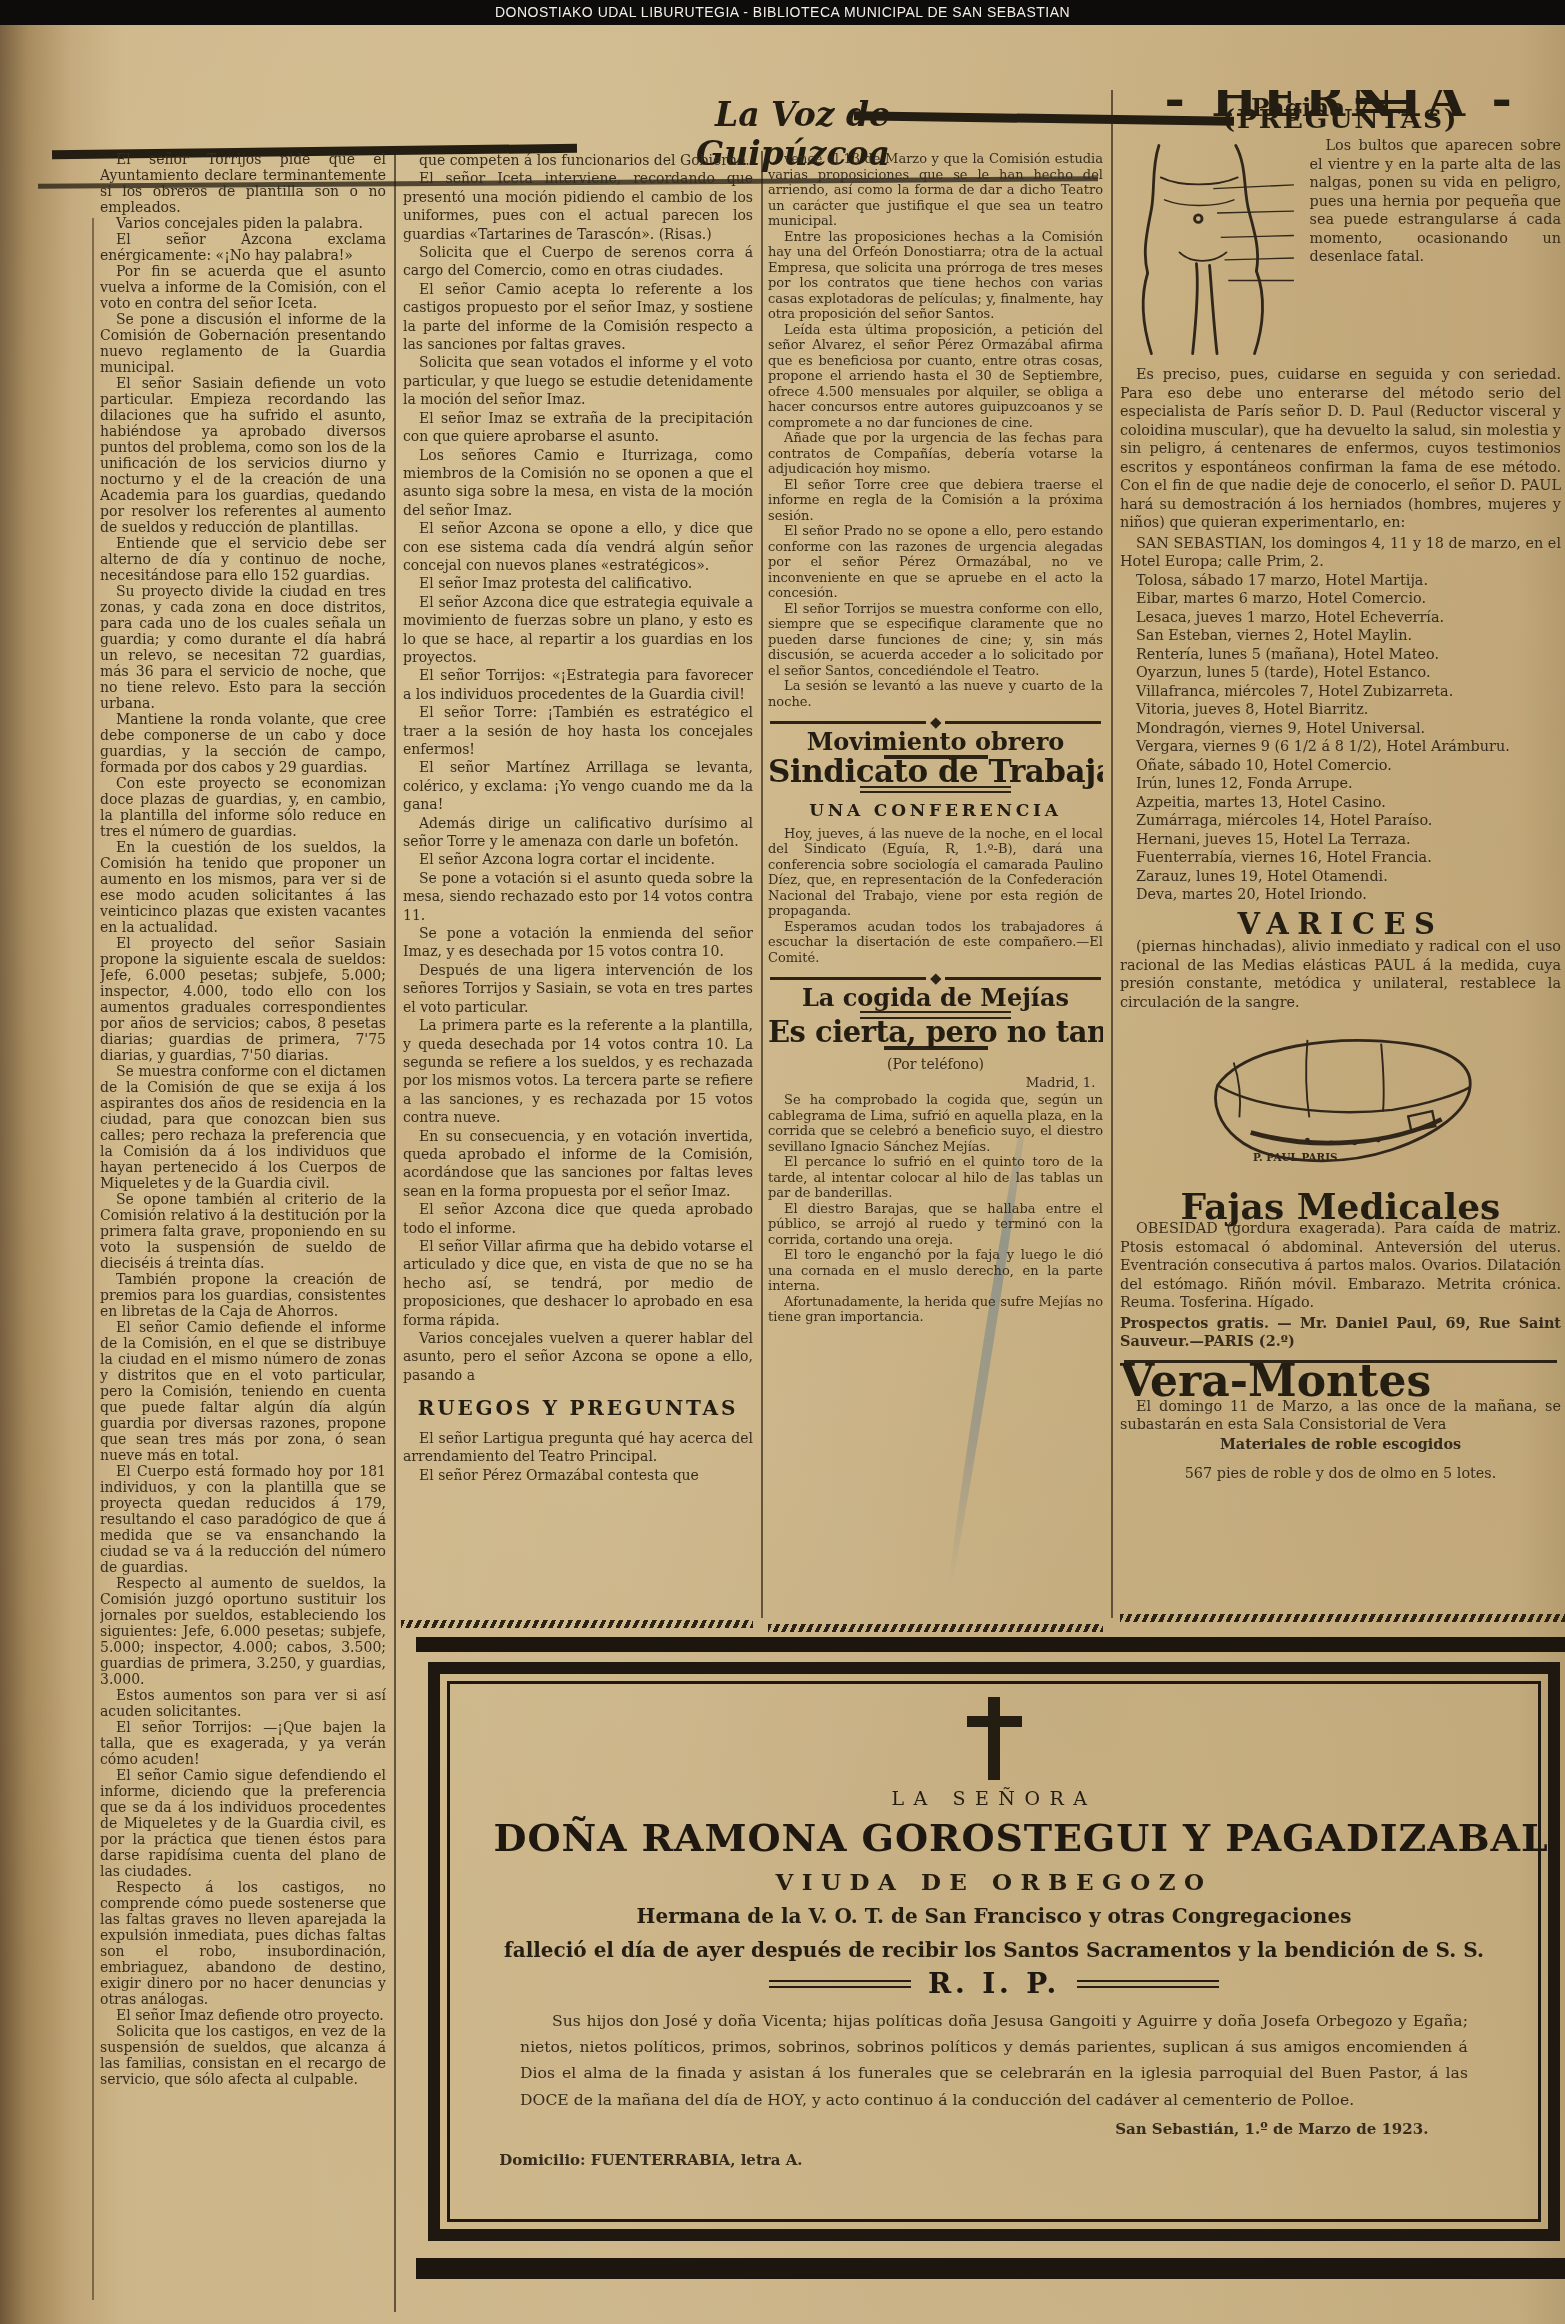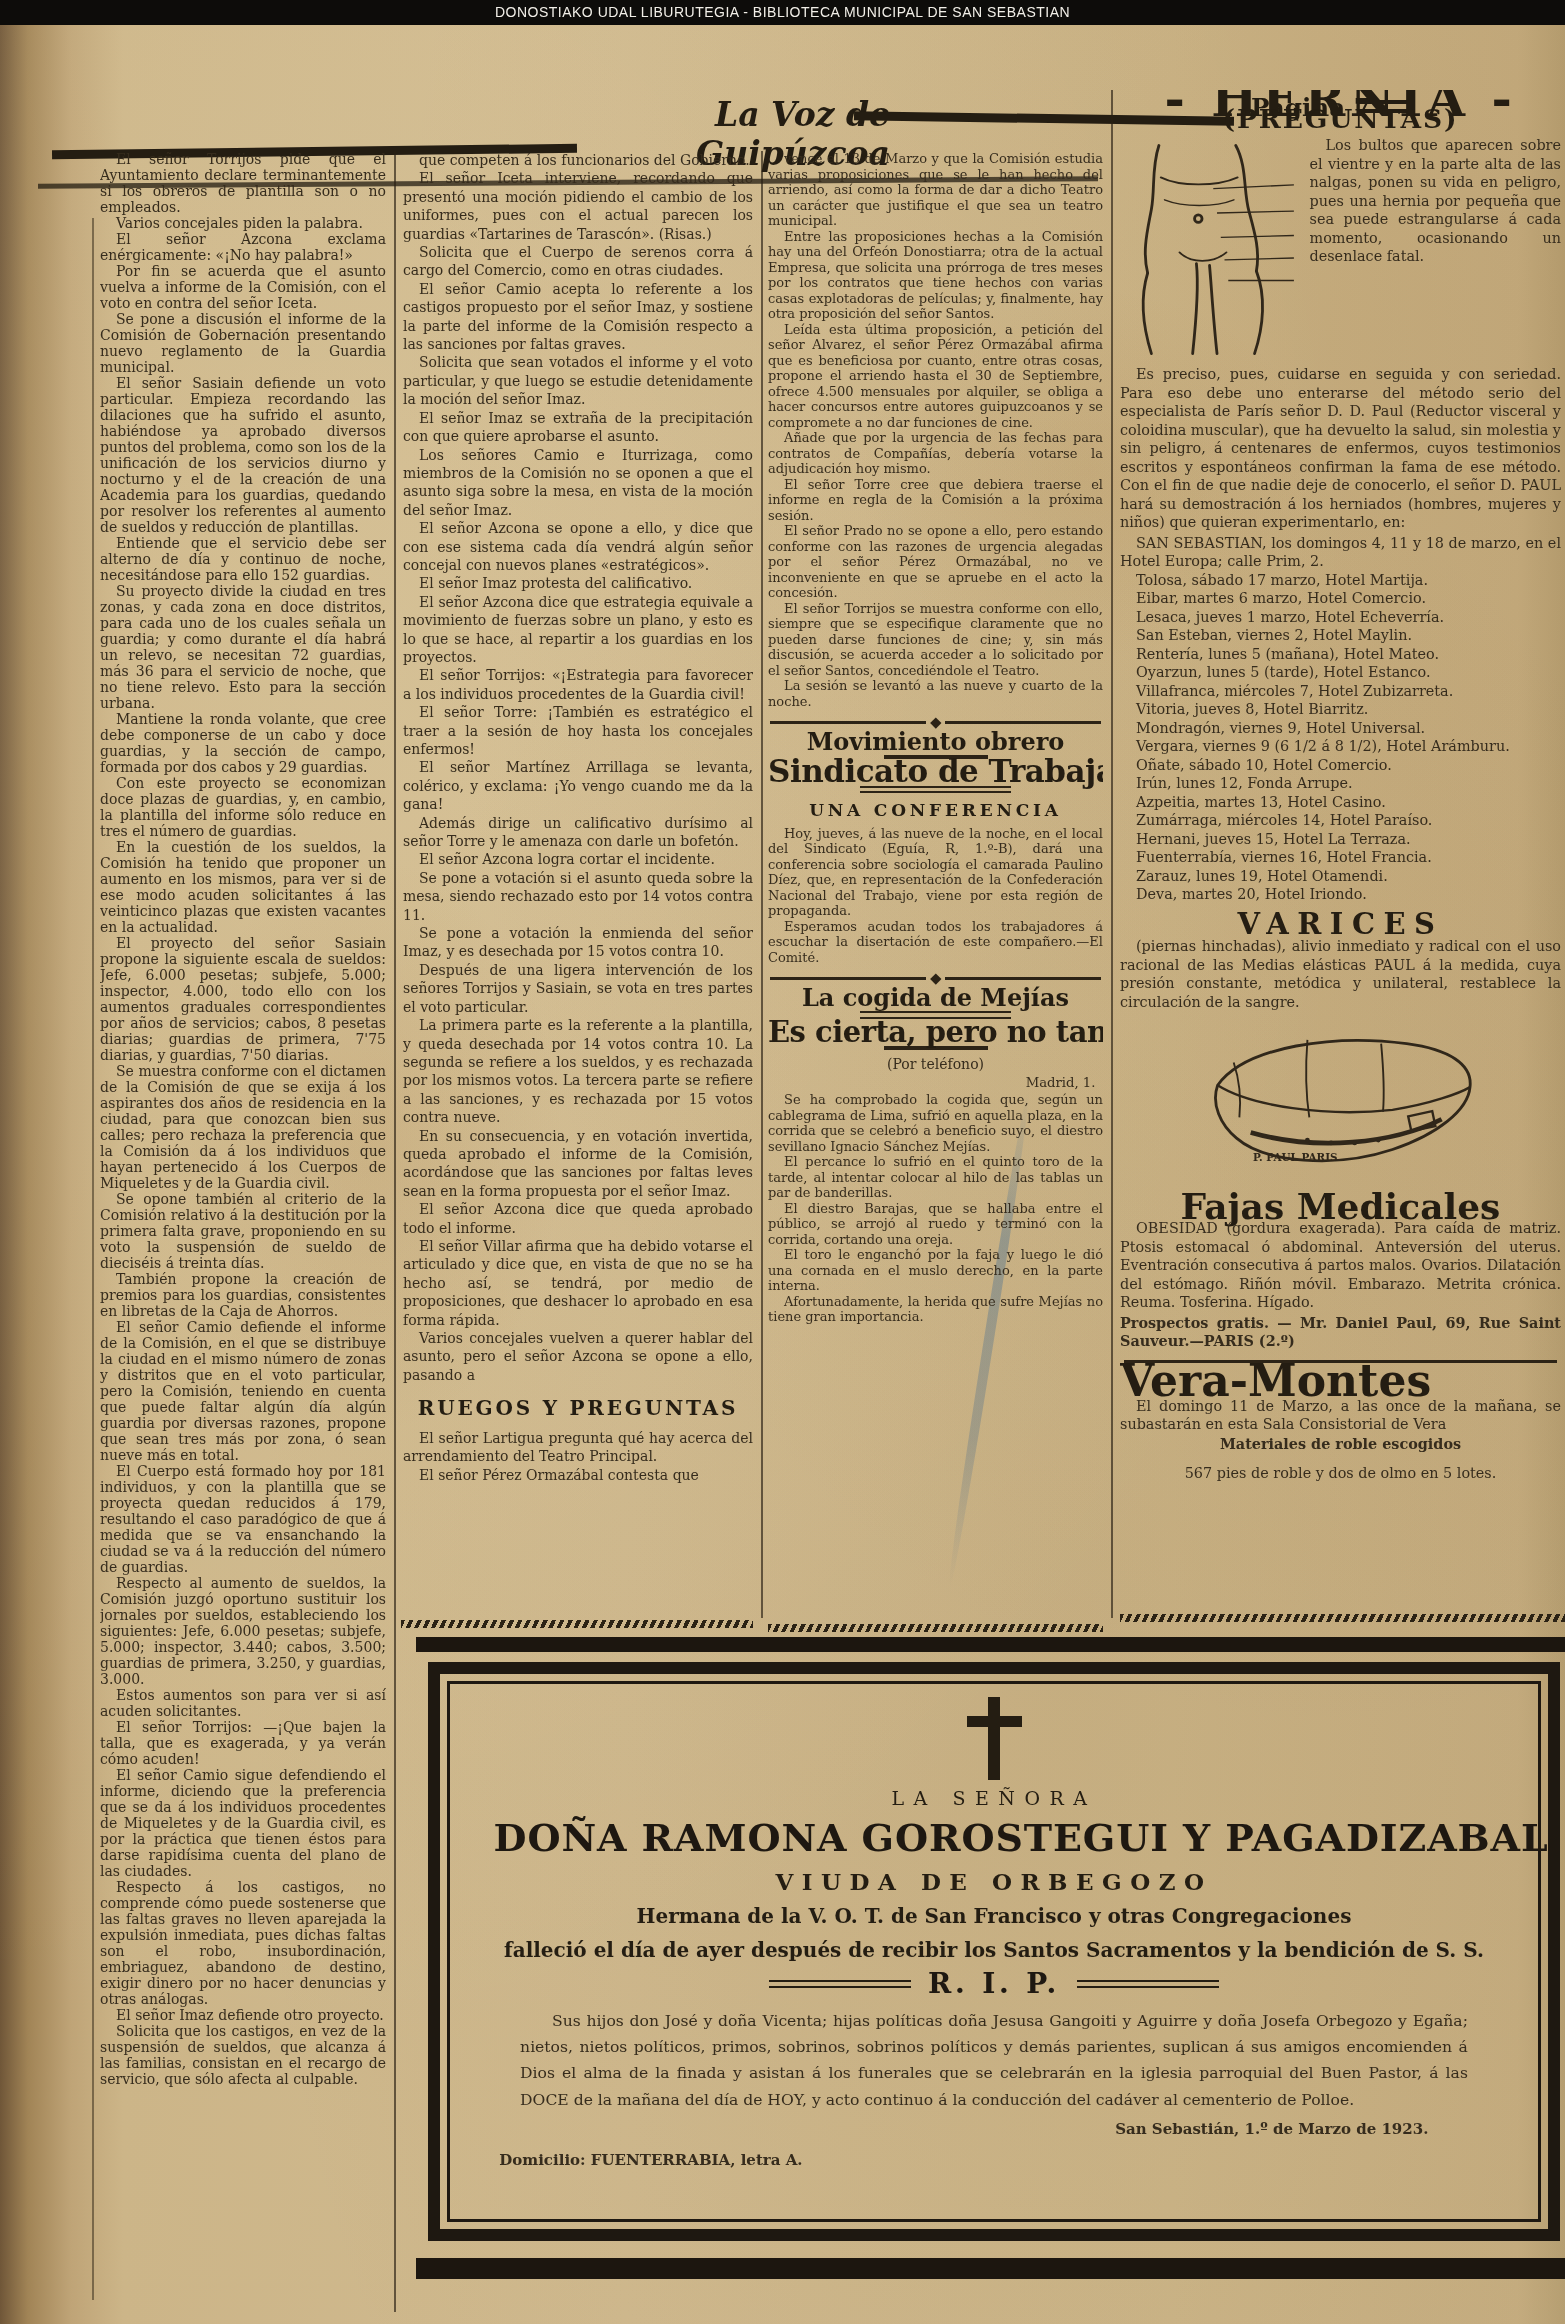--- a/index.html
+++ b/index.html
@@ -131,21 +131,21 @@
         <p class="par">Su proyecto divide la ciudad en tres zonas, y cada zona en doce distritos, para cada uno de los cuales señala un guardia; y como durante el día habrá un relevo, se necesitan 72 guardias, más 36 para el servicio de noche, que no tiene relevo. Esto para la sección urbana.</p>
         <p class="par">Mantiene la ronda volante, que cree debe componerse de un cabo y doce guardias, y la sección de campo, formada por dos cabos y 29 guardias.</p>
         <p class="par">Con este proyecto se economizan doce plazas de guardias, y, en cambio, la plantilla del informe sólo reduce en tres el número de guardias.</p>
         <p class="par">En la cuestión de los sueldos, la Comisión ha tenido que proponer un aumento en los mismos, para ver si de ese modo acuden solicitantes á las veinticinco plazas que existen vacantes en la actualidad.</p>
         <p class="par">El proyecto del señor Sasiain propone la siguiente escala de sueldos: Jefe, 6.000 pesetas; subjefe, 5.000; inspector, 4.000, todo ello con los aumentos graduales correspondientes por años de servicios; cabos, 8 pesetas diarias; guardias de primera, 7'75 diarias, y guardias, 7'50 diarias.</p>
         <p class="par">Se muestra conforme con el dictamen de la Comisión de que se exija á los aspirantes dos años de residencia en la ciudad, para que conozcan bien sus calles; pero rechaza la preferencia que la Comisión da á los individuos que hayan pertenecido á los Cuerpos de Miqueletes y de la Guardia civil.</p>
         <p class="par">Se opone también al criterio de la Comisión relativo á la destitución por la primera falta grave, proponiendo en su voto la suspensión de sueldo de dieciséis á treinta días.</p>
         <p class="par">También propone la creación de premios para los guardias, consistentes en libretas de la Caja de Ahorros.</p>
         <p class="par">El señor Camio defiende el informe de la Comisión, en el que se distribuye la ciudad en el mismo número de zonas y distritos que en el voto particular, pero la Comisión, teniendo en cuenta que puede faltar algún día algún guardia por diversas razones, propone que sean tres más por zona, ó sean nueve más en total.</p>
         <p class="par">El Cuerpo está formado hoy por 181 individuos, y con la plantilla que se proyecta quedan reducidos á 179, resultando el caso paradógico de que á medida que se va ensanchando la ciudad se va á la reducción del número de guardias.</p>
-        <p class="par">Respecto al aumento de sueldos, la Comisión juzgó oportuno sustituir los jornales por sueldos, estableciendo los siguientes: Jefe, 6.000 pesetas; subjefe, 5.000; inspector, 3.440; cabos, 3.500; guardias de primera, 3.250, y guardias, 3.000.</p>
+        <p class="par">Respecto al aumento de sueldos, la Comisión juzgó oportuno sustituir los jornales por sueldos, estableciendo los siguientes: Jefe, 6.000 pesetas; subjefe, 5.000; inspector, 4.000; cabos, 3.500; guardias de primera, 3.250, y guardias, 3.000.</p>
         <p class="par">Estos aumentos son para ver si así acuden solicitantes.</p>
         <p class="par">El señor Torrijos: —¡Que bajen la talla, que es exagerada, y ya verán cómo acuden!</p>
         <p class="par">El señor Camio sigue defendiendo el informe, diciendo que la preferencia que se da á los individuos procedentes de Miqueletes y de la Guardia civil, es por la práctica que tienen éstos para darse rapidísima cuenta del plano de las ciudades.</p>
         <p class="par">Respecto á los castigos, no comprende cómo puede sostenerse que las faltas graves no lleven aparejada la expulsión inmediata, pues dichas faltas son el robo, insubordinación, embriaguez, abandono de destino, exigir dinero por no hacer denuncias y otras análogas.</p>
         <p class="par">El señor Imaz defiende otro proyecto.</p>
         <p class="par">Solicita que los castigos, en vez de la suspensión de sueldos, que alcanza á las familias, consistan en el recargo de servicio, que sólo afecta al culpable.</p>
       </div>
   </div>
 
   <div class="col col2">

